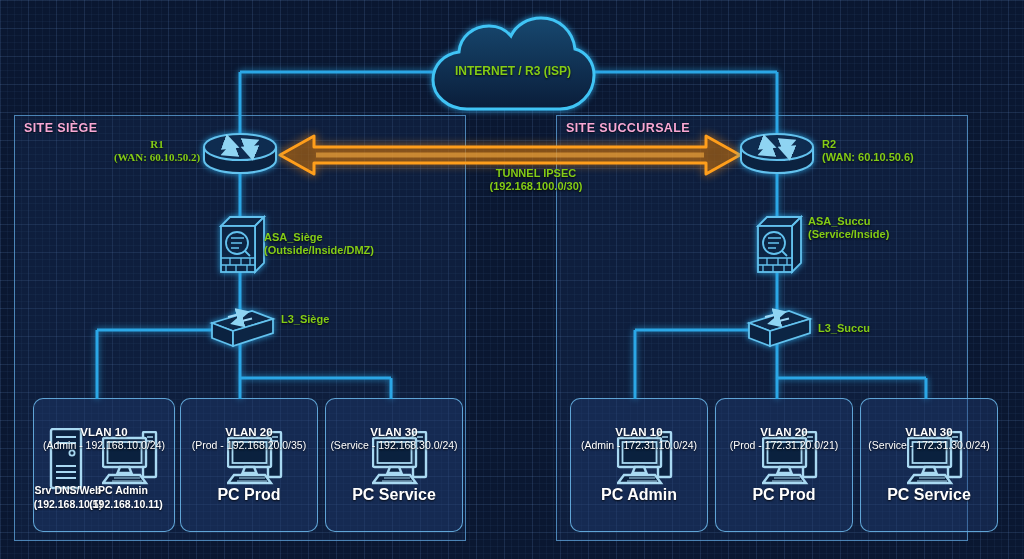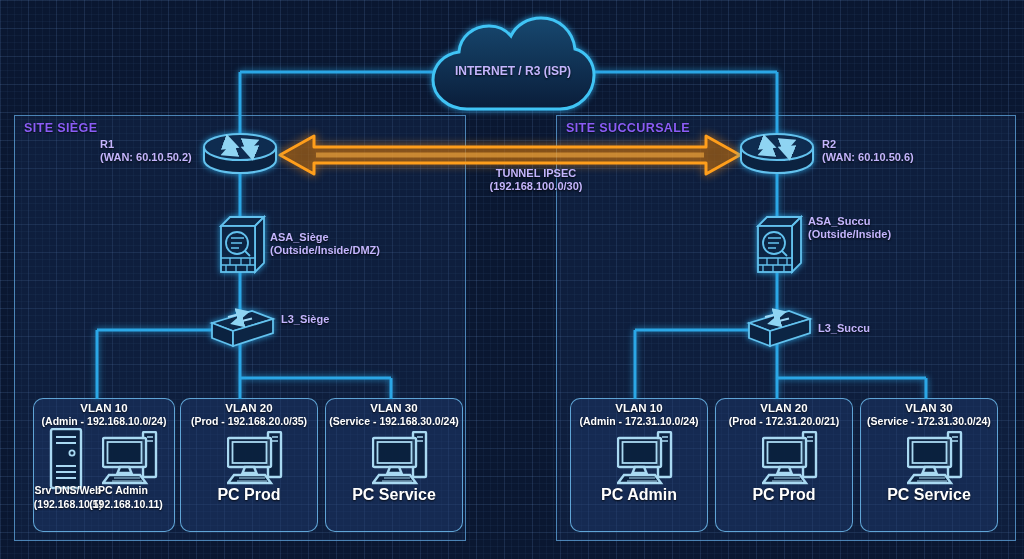--- a/index.html
+++ b/index.html
@@ -16,53 +16,53 @@
     color:#fff;
   }
   .site-box{
     position:absolute;
     border:1.5px solid rgba(92,162,216,0.78);
     background:rgba(30,58,105,0.22);
     box-sizing:border-box;
   }
   .site-title{
     font-size:12.5px;font-weight:700;letter-spacing:0.4px;
-    padding:5px 9px;color:#8b5cf6;text-shadow:0 1px 2px rgba(0,0,0,.7);
+    padding:5px 9px;color:#f9a8d4;text-shadow:0 1px 2px rgba(0,0,0,.7);
   }
   .vlan-box{
     position:absolute;
     border:1.5px solid rgba(104,178,228,0.9);
     border-radius:10px;
     background:rgba(33,64,118,0.38);
     box-sizing:border-box;
   }
   svg.layer{position:absolute;left:0;top:0;}
   .lbl{position:absolute;font-size:11px;line-height:13px;font-weight:600;
-       color:#c4b5fd;text-shadow:0 1px 2px rgba(0,0,0,.8);white-space:nowrap;}
-  .lbl.r{text-align:left;}
+       color:#84cc16;text-shadow:0 1px 2px rgba(0,0,0,.8);white-space:nowrap;}
+  .lbl.r{text-align:center;font-family:Liberation Serif, serif;}
   .lbl.c{text-align:center;white-space:normal;}
   .cloud-lbl{font-size:12px;font-weight:700;}
   .tun-lbl{font-size:11px;font-weight:700;line-height:13px;}
   .vlan-hd{position:absolute;text-align:center;color:#fff;
            text-shadow:0 1px 2px rgba(0,0,0,.8);}
-  .vn{font-size:11.5px;font-weight:700;line-height:14px;}
-  .vs{font-size:10.5px;font-weight:700;line-height:13px;}
+  .vn{font-size:11.5px;font-weight:700;line-height:14px;margin-top:24px;}
+  .vs{font-size:10.5px;font-weight:400;line-height:13px;}
   .dev{position:absolute;text-align:center;font-size:16px;font-weight:600;
        color:#fff;text-shadow:0 1px 2px rgba(0,0,0,.8);white-space:nowrap;}
   .dev.sm{font-size:10.5px;}
   .glow-c{filter:drop-shadow(0 0 3px rgba(43,167,230,0.85));}
   .glow-o{filter:drop-shadow(0 0 5px rgba(255,150,25,0.75));}
 </style>
 </head>
 <body>
 
 <div class="site-box" style="left:14px;top:115px;width:452px;height:426px">
   <div class="site-title">SITE SIÈGE</div>
 </div>
-<div class="site-box" style="left:556px;top:115px;width:460px;height:426px">
+<div class="site-box" style="left:556px;top:115px;width:412px;height:426px">
   <div class="site-title">SITE SUCCURSALE</div>
 </div>
 
 <div class="vlan-box" style="left:33px;top:398px;width:142px;height:134px"></div>
 <div class="vlan-box" style="left:180px;top:398px;width:138px;height:134px"></div>
 <div class="vlan-box" style="left:325px;top:398px;width:138px;height:134px"></div>
 <div class="vlan-box" style="left:570px;top:398px;width:138px;height:134px"></div>
 <div class="vlan-box" style="left:715px;top:398px;width:138px;height:134px"></div>
 <div class="vlan-box" style="left:860px;top:398px;width:138px;height:134px"></div>
 
@@ -209,27 +209,27 @@
 
 <div class="lbl r" style="left:100px;top:138px;width:114px">
   <div>R1</div>
   <div>(WAN: 60.10.50.2)</div>
 </div>
 <div class="lbl" style="left:822px;top:138px;width:140px">
   <div>R2</div>
   <div>(WAN: 60.10.50.6)</div>
 </div>
 
-<div class="lbl" style="left:270px;top:231px;width:150px">
+<div class="lbl" style="left:264px;top:231px;width:150px">
   <div>ASA_Siège</div>
   <div>(Outside/Inside/DMZ)</div>
 </div>
 <div class="lbl" style="left:808px;top:215px;width:150px">
   <div>ASA_Succu</div>
-  <div>(Outside/Inside)</div>
+  <div>(Service/Inside)</div>
 </div>
 
 <div class="lbl" style="left:281px;top:313px;width:100px">L3_Siège</div>
 <div class="lbl" style="left:818px;top:322px;width:100px">L3_Succu</div>
 
 <div class="vlan-hd" style="left:28px;top:401px;width:152px">
   <div class="vn">VLAN 10</div>
   <div class="vs">(Admin - 192.168.10.0/24)</div>
 </div>
 <div class="vlan-hd" style="left:174px;top:401px;width:150px">

